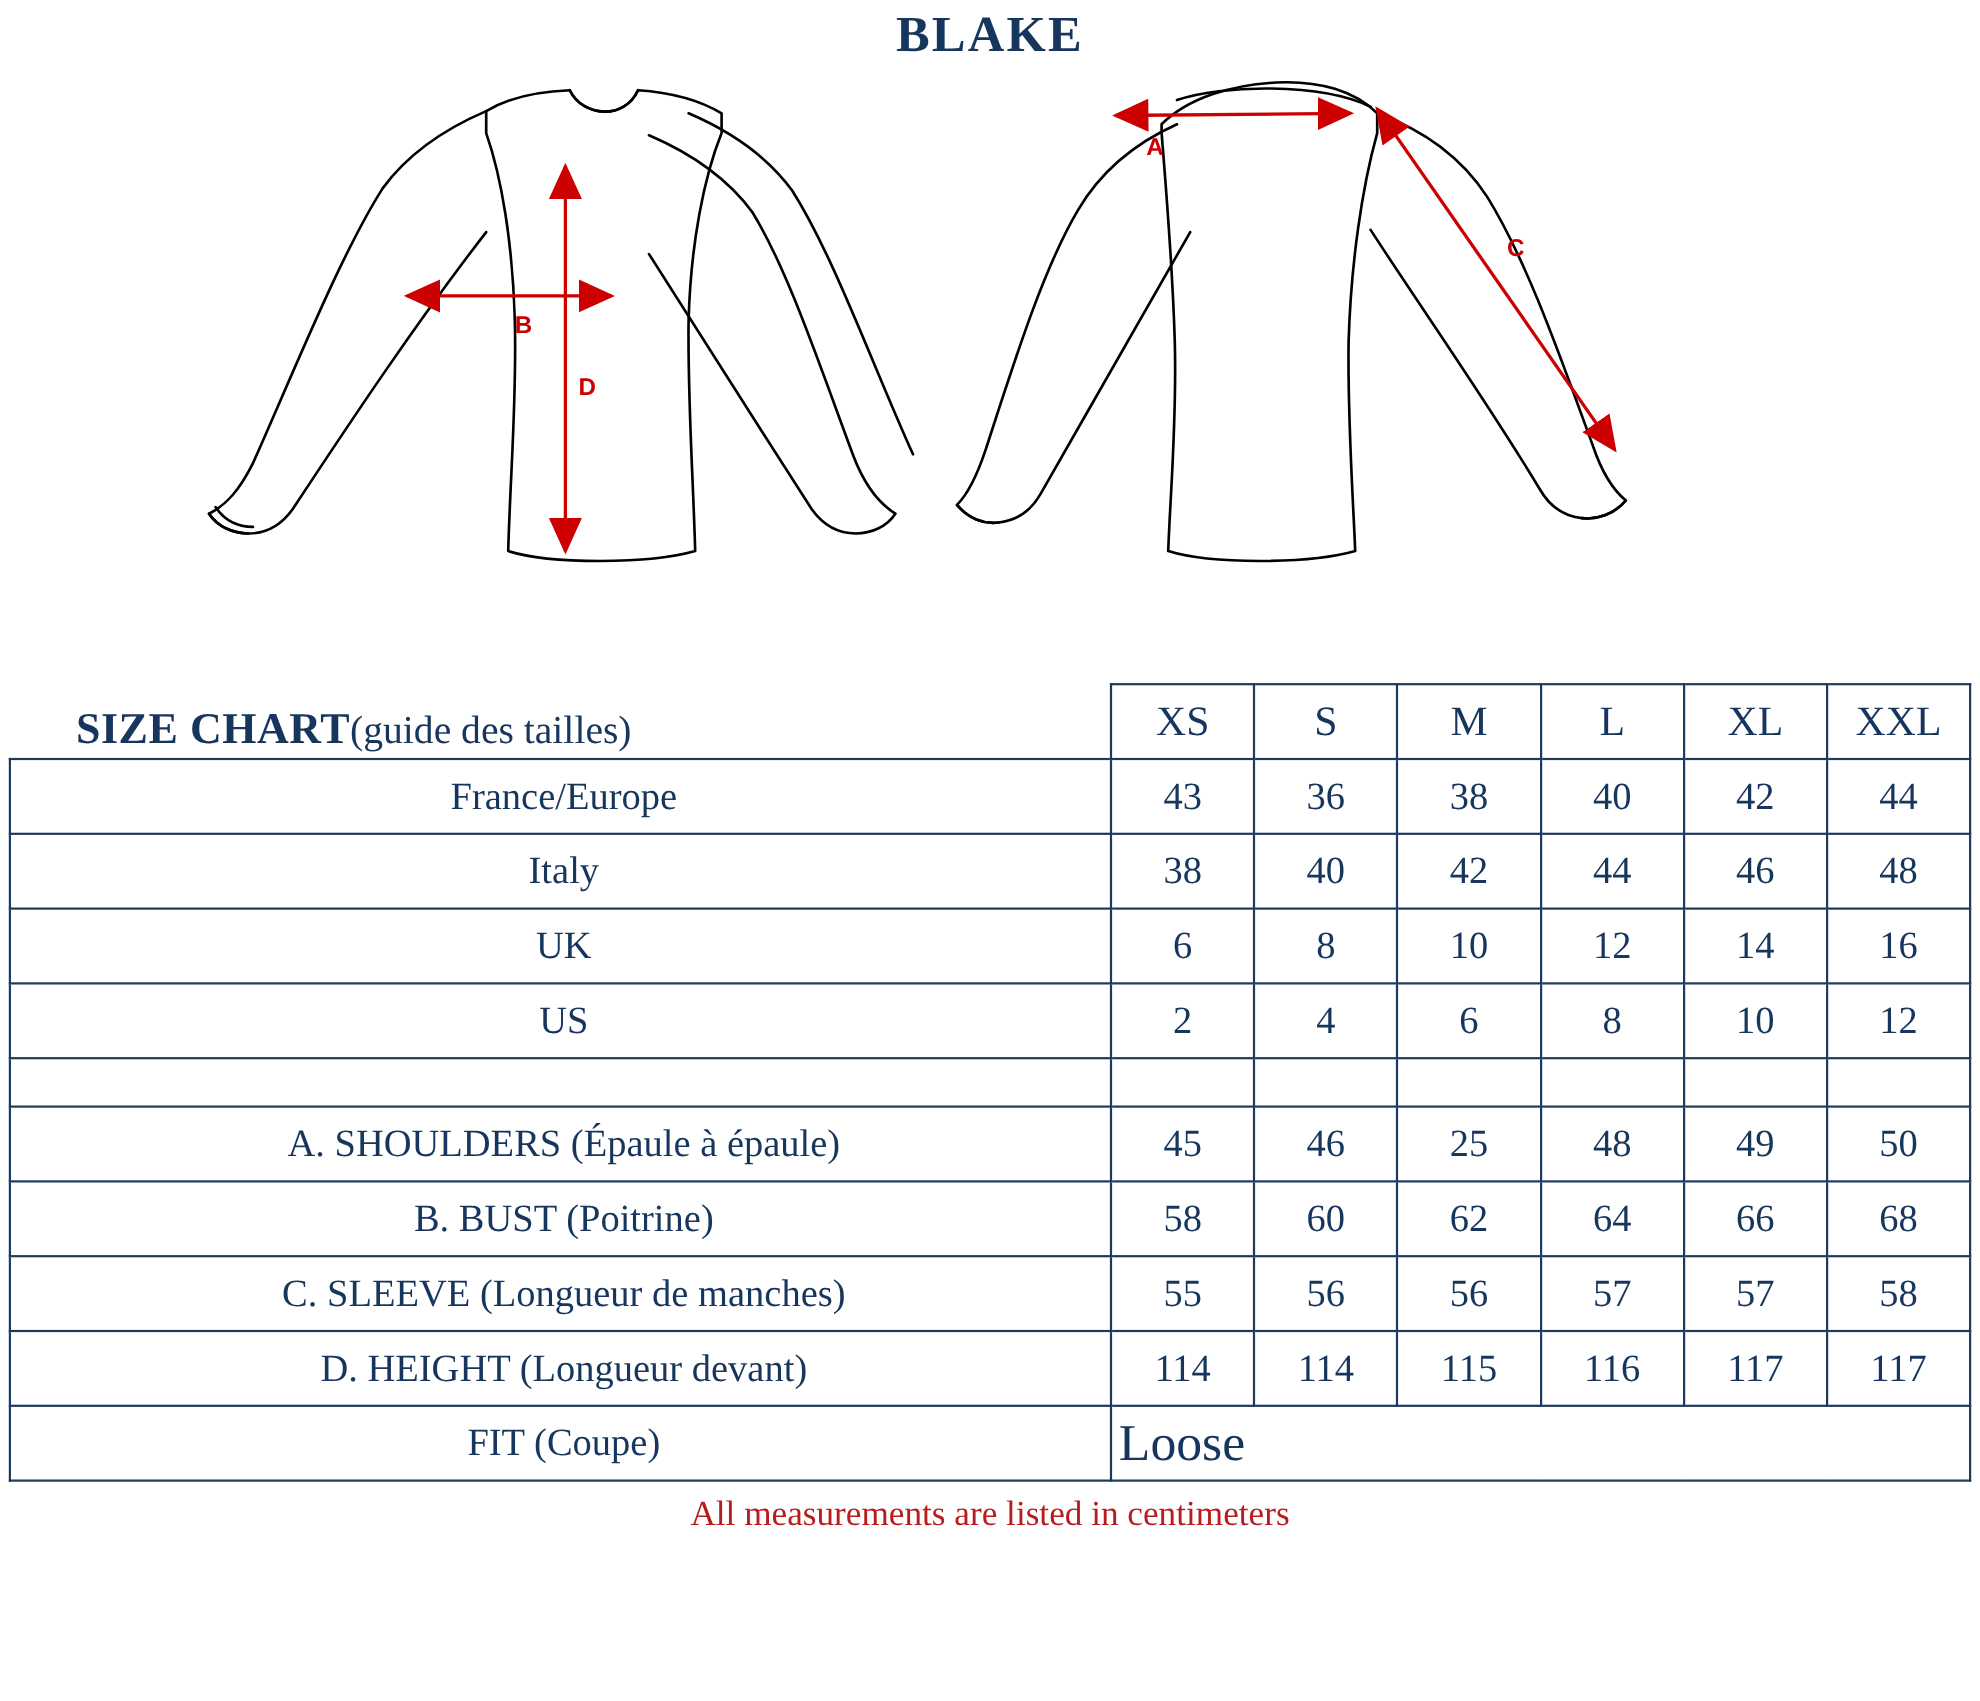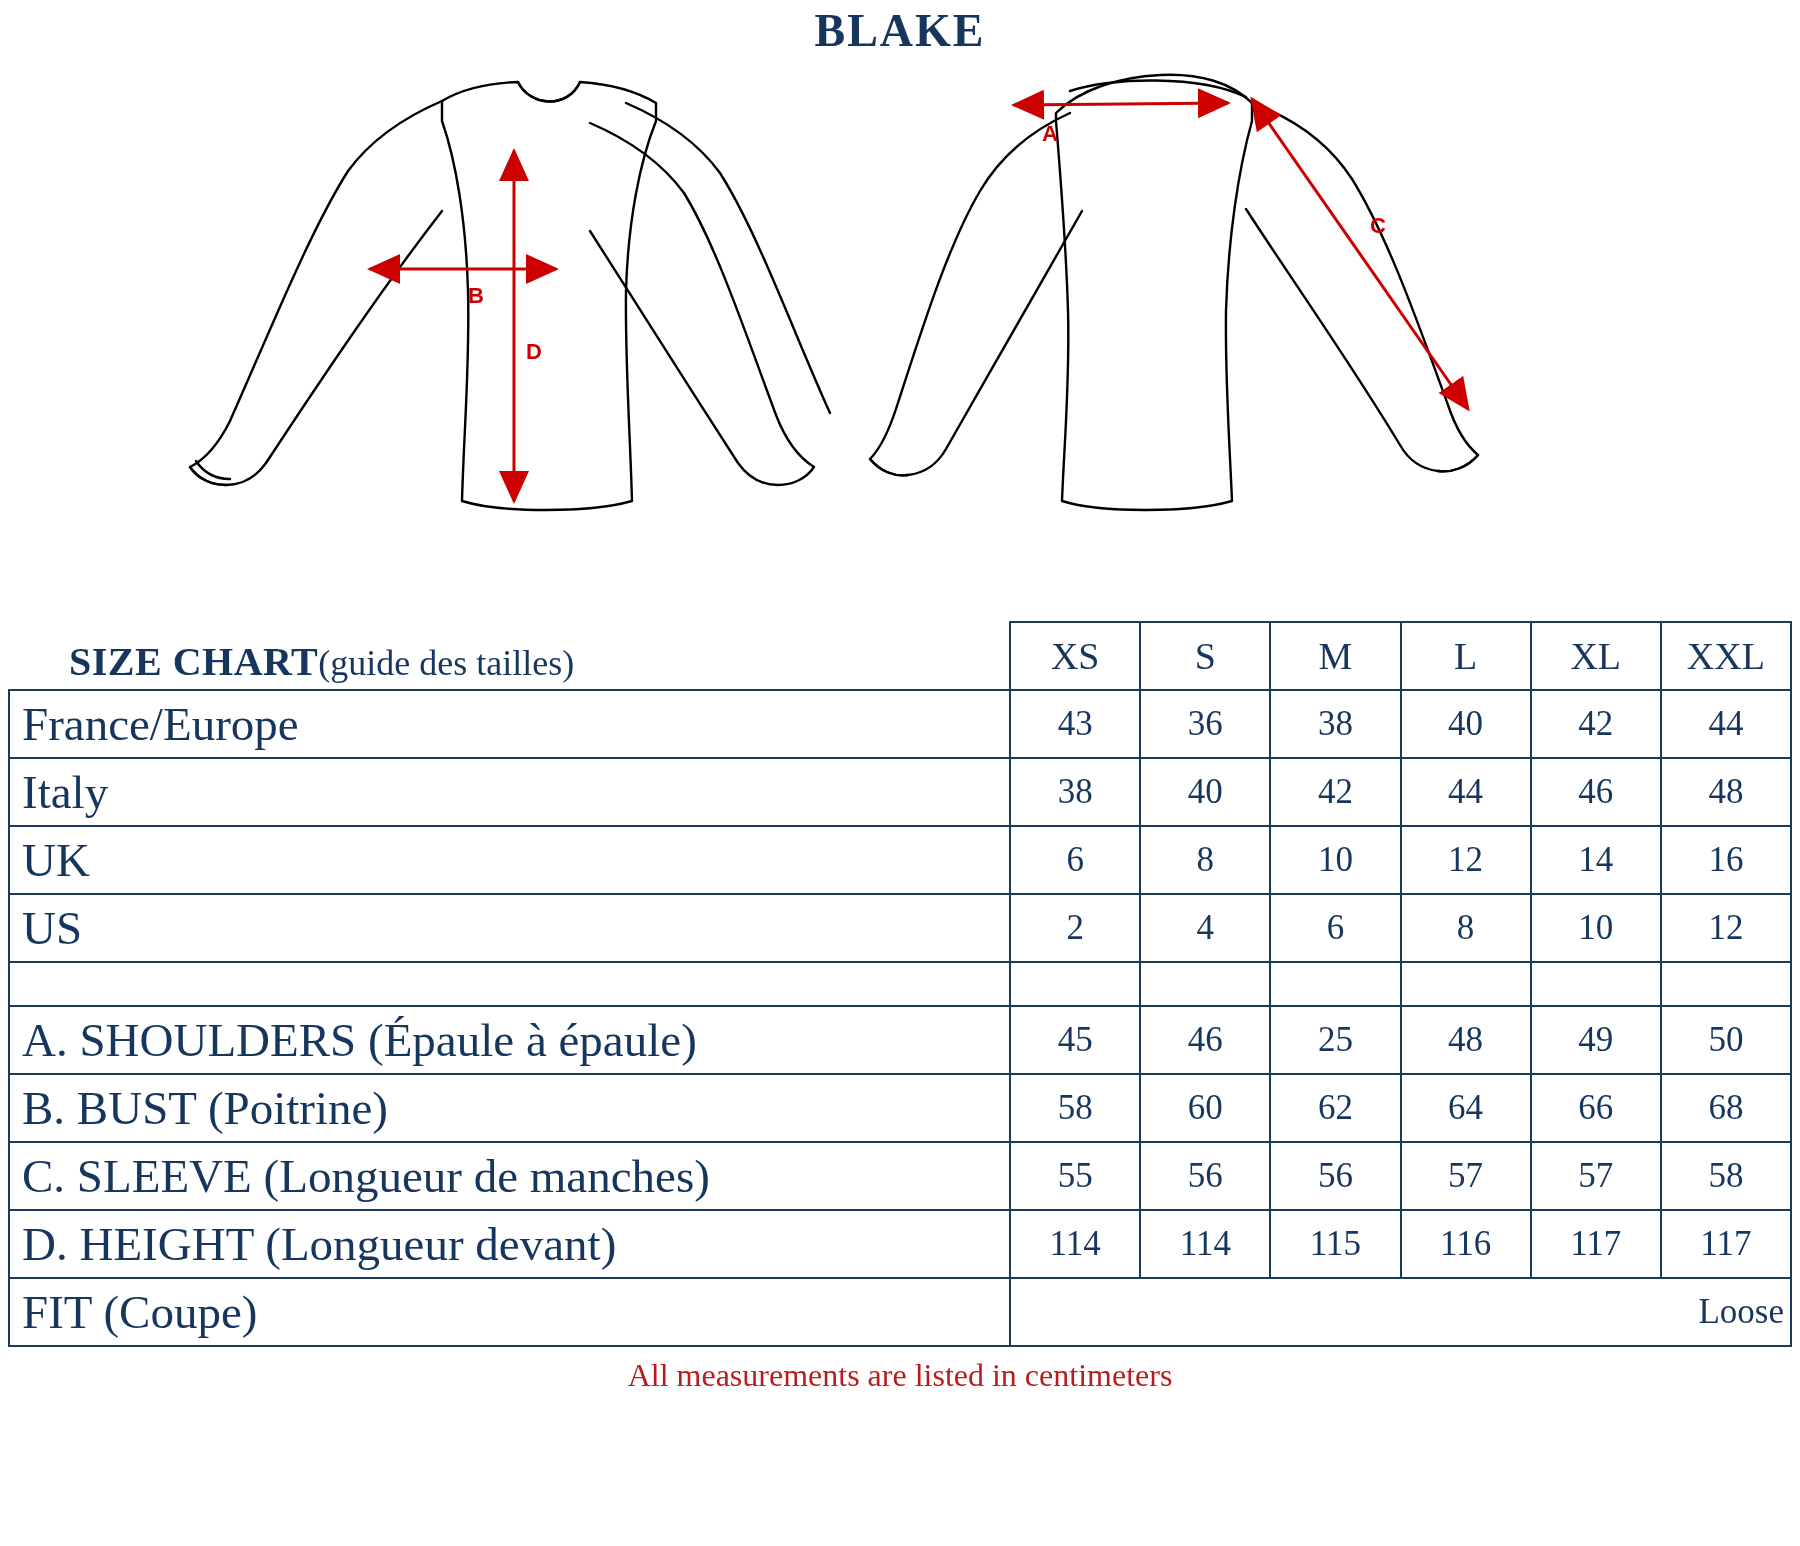--- a/index.html
+++ b/index.html
@@ -71,23 +71,23 @@
   }
   table.sizechart td, table.sizechart th {
     border: 2px solid #1b3a5c;
     padding: 4px 6px;
     color: #17365d;
     font-weight: normal;
     height: 68px;
     box-sizing: border-box;
   }
   .label-cell {
-    text-align: left;
+    text-align: center;
     padding-left: 12px !important;
-    font-size: 47px;
+    font-size: 35px;
   }
   .val-cell {
     text-align: center;
     font-size: 35px;
   }
   
   tr.header-row td.header-label {
     border: none;
     text-align: left;
     padding-left: 60px !important;
@@ -108,22 +108,22 @@
   }
   tr.spacer-row td {
     height: 44px;
     border: 2px solid #1b3a5c;
   }
   tr.spacer-row td.spacer-left {
     border-left: 2px solid #1b3a5c;
     border-right: 2px solid #1b3a5c;
   }
   td.fit-value {
-    text-align: right;
-    font-size: 35px;
+    text-align: left;
+    font-size: 47px;
     margin-left: 23px;
   }
   .footnote {
     text-align: center;
     font-size: 32px;
     color: #b91c1c;
     margin-top: 10px;
   }
   col.c-label { width: 1000px; }
   col.c-size { width: 130px; }

